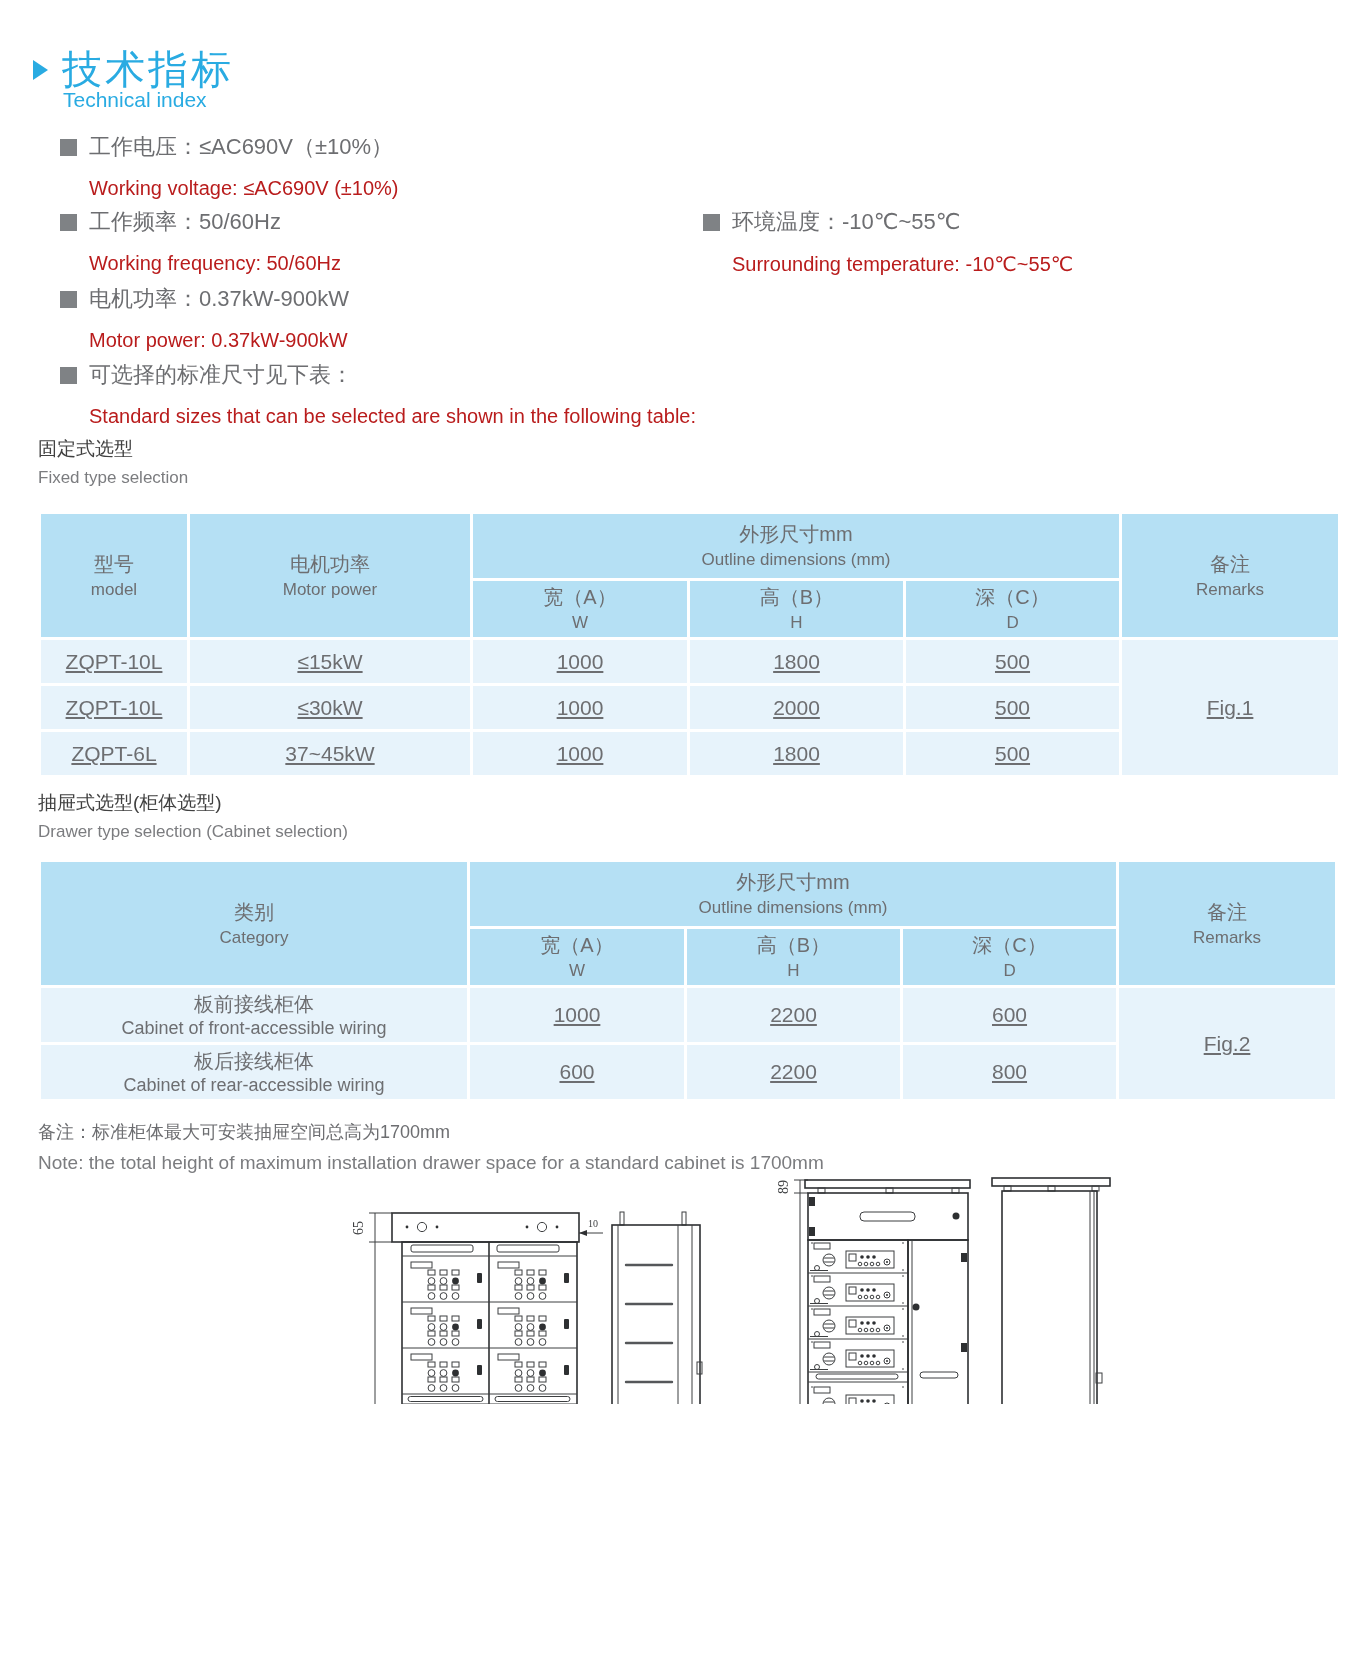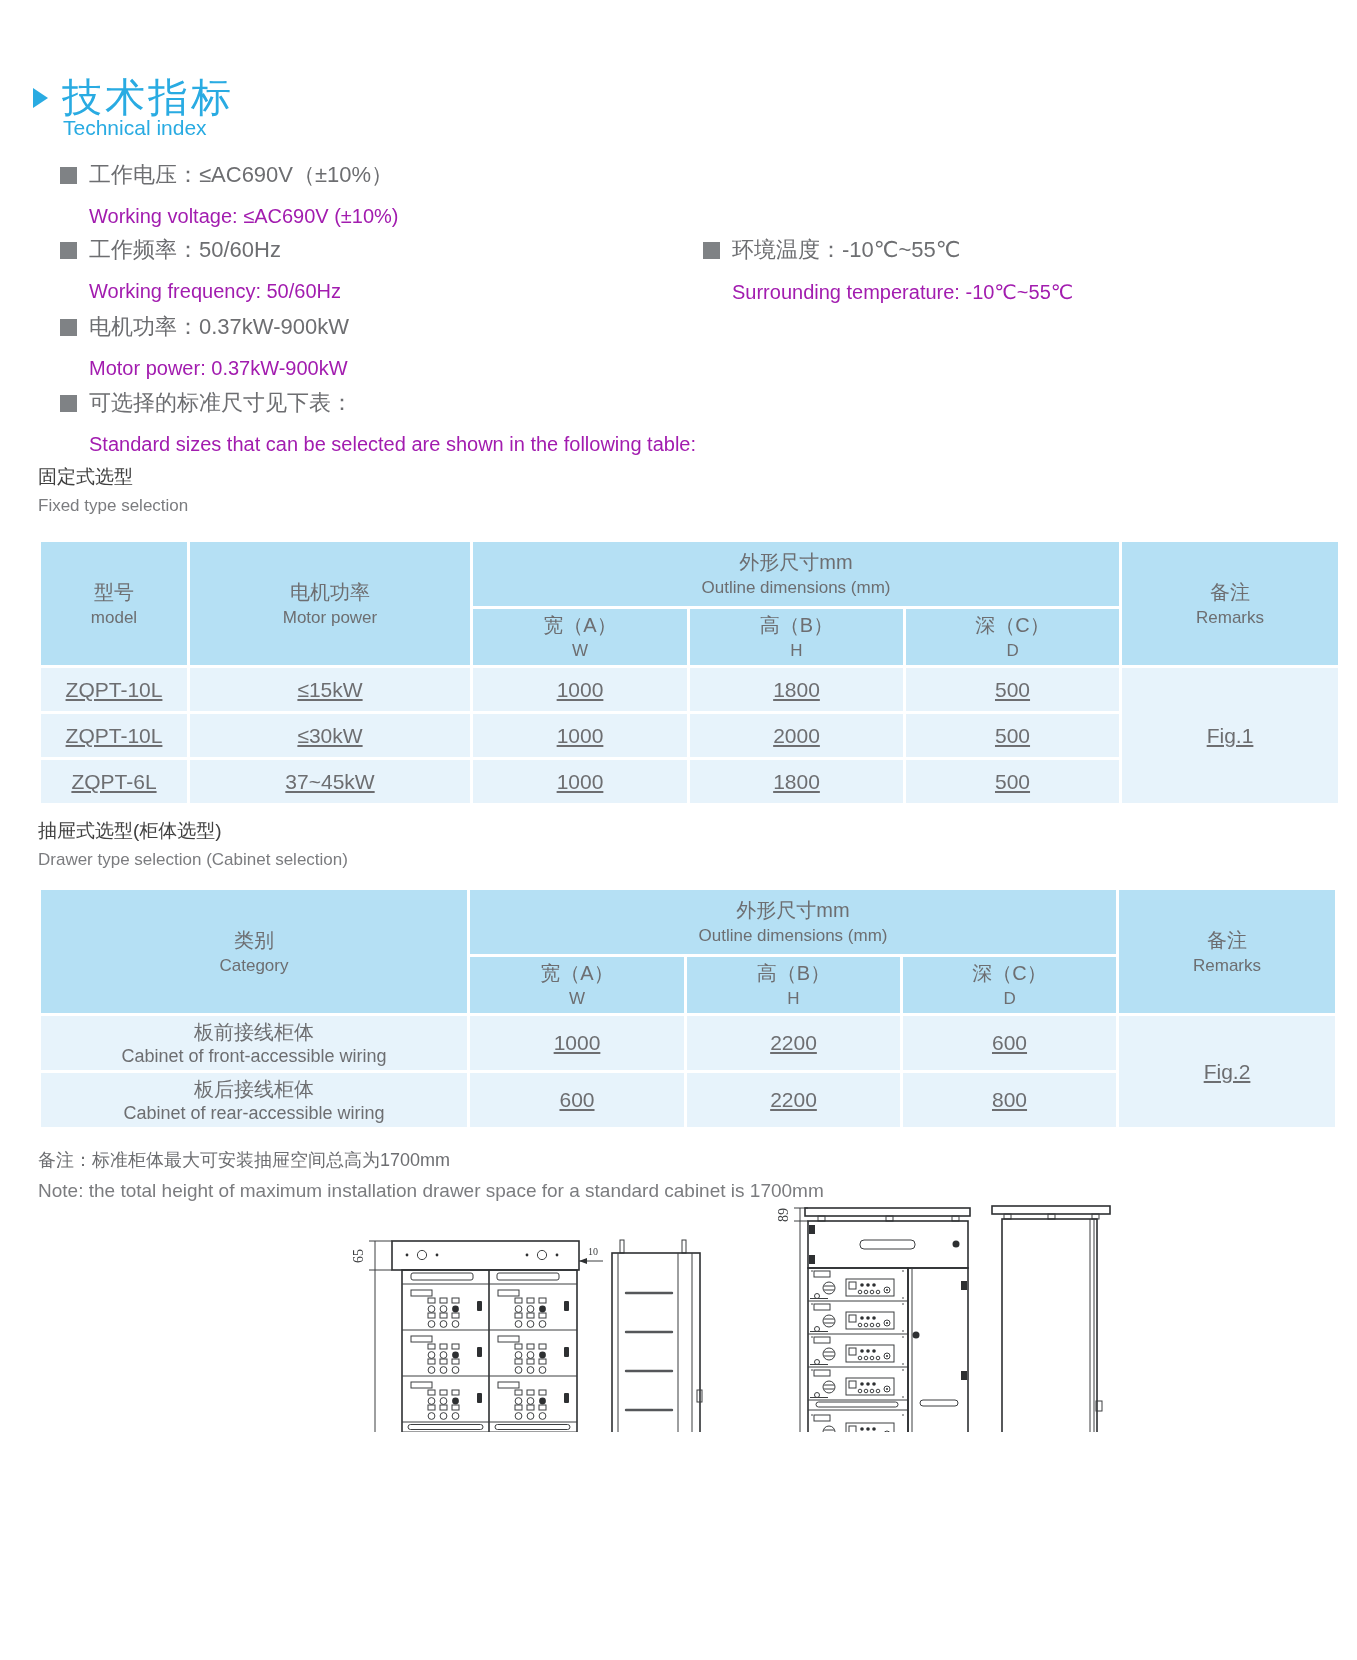--- a/index.html
+++ b/index.html
@@ -1,30 +1,30 @@
 <!DOCTYPE html>
 <html><head>
 <meta charset="utf-8">
 <style>
   html,body{margin:0;padding:0;background:#fff;}
   .page{position:relative;width:1357px;height:1404px;background:#ffffff;
-        font-family:"Liberation Sans","DejaVu Sans",sans-serif;overflow:hidden;color:#6d6e71;margin-top:28px;}
+        font-family:"Liberation Sans","DejaVu Sans",sans-serif;overflow:hidden;color:#6d6e71;}
 
   
   .title-row{position:absolute;left:33px;top:42px;display:flex;align-items:center;}
   .tri{width:0;height:0;border-left:15px solid #29abe2;border-top:10px solid transparent;
        border-bottom:10px solid transparent;margin-right:14px;}
   .title-cn{font-size:40px;color:#29abe2;letter-spacing:3px;}
   .title-en{position:absolute;left:63px;top:88px;font-size:21px;color:#29abe2;}
 
   
   .spec-item{position:absolute;}
   .spec-line{display:flex;align-items:center;font-size:22px;color:#6d6e71;white-space:nowrap;}
   .sq{width:17px;height:17px;background:#7f8285;margin-right:12px;flex:none;}
-  .spec-en{margin:15px 0 0 29px;font-size:20px;color:#a21caf;white-space:nowrap;}
+  .spec-en{margin:15px 0 0 29px;font-size:20px;color:#b91c1c;white-space:nowrap;}
 
   
   .seclabel{position:absolute;white-space:nowrap;}
   .seclabel .c{font-size:19px;color:#404040;}
   .seclabel .e{font-size:17px;color:#7b7c7f;margin-top:6px;}
 
   
   table.spec{position:absolute;border-collapse:separate;border-spacing:3px;table-layout:fixed;}
   table.spec th{background:#b5e0f4;font-weight:normal;padding:4px;text-align:center;vertical-align:middle;color:#6d6e71;}
   table.spec td{background:#e7f3fb;padding:0;text-align:center;vertical-align:middle;color:#6d6e71;}

